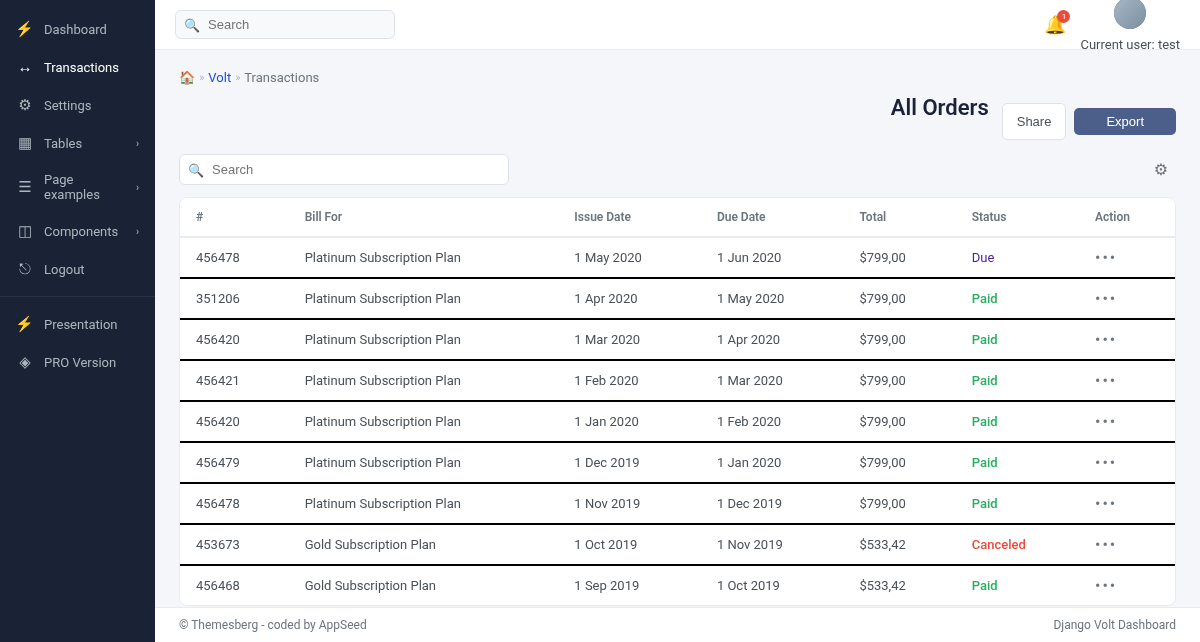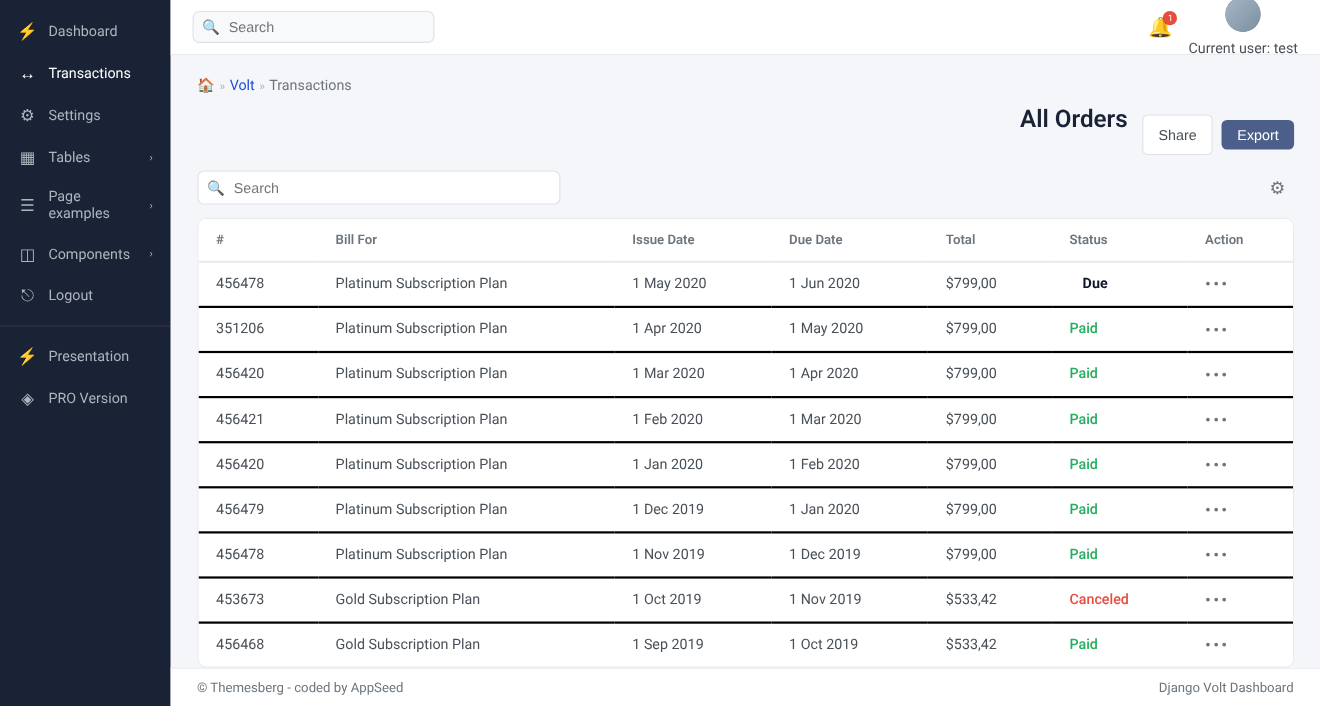--- a/index.html
+++ b/index.html
@@ -35,32 +35,32 @@
     .breadcrumb a { color: #1d4ed8; text-decoration: none; }
     .breadcrumb .sep { font-size: 11px; color: #adb5bd; }
     .page-title { font-size: 22px; font-weight: 600; color: #1a2236; margin-bottom: 4px; }
     .page-subtitle { font-size: 13px; color: #6c757d; margin-bottom: 16px; }
 
     .toolbar { display: flex; align-items: center; justify-content: space-between; margin-bottom: 12px; }
     .toolbar-left { position: relative; }
     .toolbar-left input { border: 1px solid #dee2e6; border-radius: 6px; padding: 7px 10px 7px 32px; font-size: 13px; color: #495057; outline: none; width: 330px; background: #fff; }
     .toolbar-left .search-icon { position: absolute; left: 9px; top: 50%; transform: translateY(-50%); color: #adb5bd; font-size: 13px; }
     .btn-secondary { background: #fff; border: 1px solid #dee2e6; border-radius: 5px; padding: 10px 14px; font-size: 13px; cursor: pointer; color: #495057; }
-    .btn-primary { background: #4c5f8a; border: none; border-radius: 5px; padding: 6px 14px; font-size: 13px; cursor: pointer; color: #fff; }
+    .btn-primary { background: #4c5f8a; border: none; border-radius: 5px; padding: 6px 32px; font-size: 13px; cursor: pointer; color: #fff; }
     .settings-btn { background: none; border: none; cursor: pointer; color: #6c757d; font-size: 16px; padding: 4px 8px; }
 
     
     .table-card { background: #fff; border-radius: 8px; border: 1px solid #e9ecef; overflow: hidden; }
     table { width: 100%; border-collapse: collapse; }
     thead tr { border-bottom: 2px solid #e9ecef; }
     thead th { padding: 12px 16px; font-size: 12px; font-weight: 600; color: #6c757d; text-align: left; background: #fff; }
     tbody tr { border-bottom: 2px solid #000000; }
     tbody tr:last-child { border-bottom: none; }
     tbody td { padding: 10px 16px; font-size: 13px; color: #495057; }
-    .status-due { color: #0f172a; font-weight: 700; margin-left: 12px; }
+    .status-due { color: #4c1d95; font-weight: 400; }
     .status-paid { color: #27ae60; font-weight: 500; }
     .status-canceled { color: #e74c3c; font-weight: 500; }
     .action-dots { color: #6c757d; font-size: 16px; letter-spacing: 2px; cursor: pointer; }
 
     
     .footer { background: #fff; border-top: 1px solid #e9ecef; padding: 10px 24px; font-size: 12px; color: #6c757d; display: flex; justify-content: space-between; flex-shrink: 0; }
   </style>
 </head>
 <body>
 

